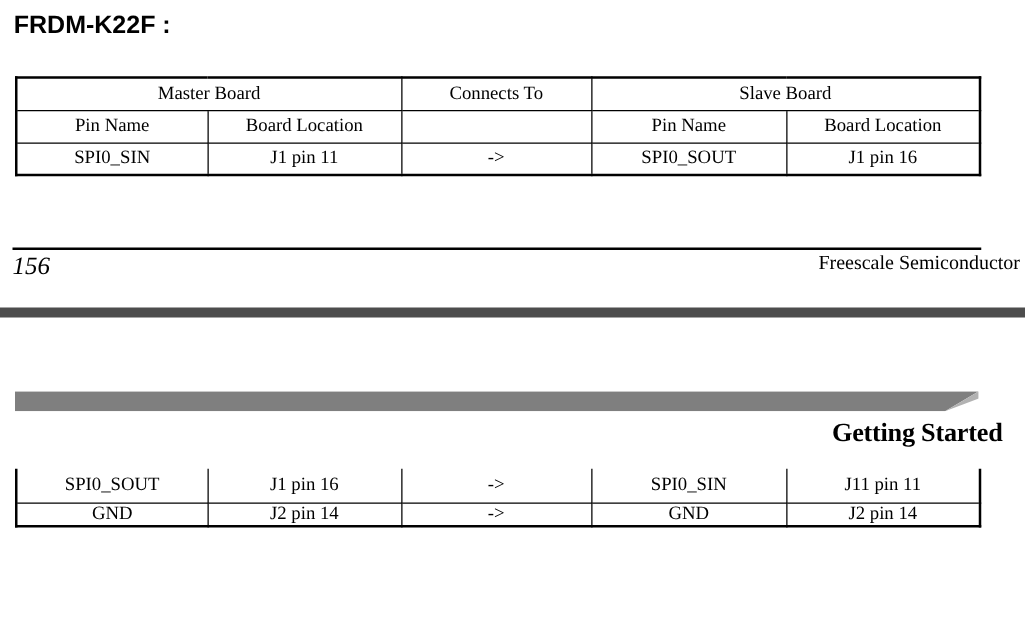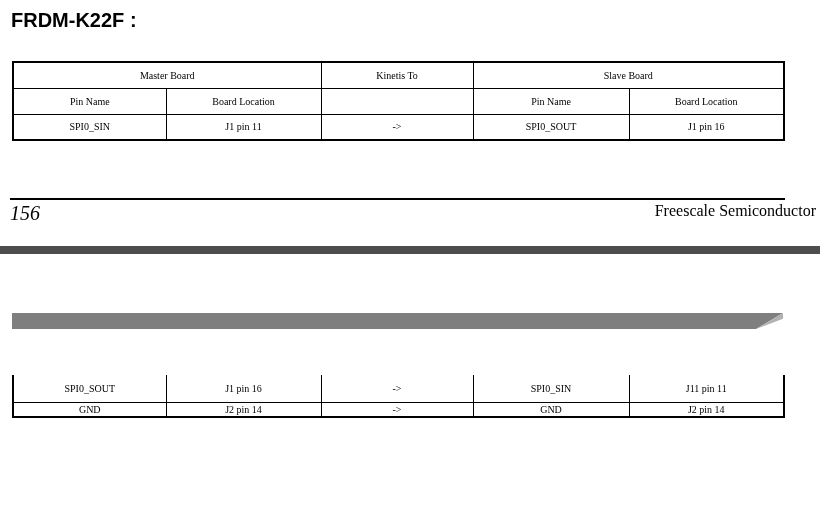--- a/index.html
+++ b/index.html
@@ -23,21 +23,21 @@
     letter-spacing:0px;
   }
 
   
   table.pin-table{
     border-collapse:collapse;
     table-layout:fixed;
     width:771px;
     left:12px;
     position:absolute;
-    font-size:10px;
+    font-size:15px;
     text-align:center;
   }
   table.pin-table td{
     border:1px solid #000;
     padding:0 2px;
     text-align:center;
     vertical-align:middle;
     overflow:hidden;
     white-space:nowrap;
   }
@@ -107,21 +107,21 @@
     <colgroup>
       <col style="width:153px">
         <col style="width:155px">
         <col style="width:152px">
         <col style="width:156px">
         <col style="width:155px">
     </colgroup>
     <tbody>
         <tr>
       <td colspan="2">Master Board</td>
-      <td>Kinetis To</td>
+      <td>Connects To</td>
       <td colspan="2">Slave Board</td>
     </tr>
     <tr>
       <td>Pin Name</td>
       <td>Board Location</td>
       <td></td>
       <td>Pin Name</td>
       <td>Board Location</td>
     </tr>
     <tr>
@@ -137,20 +137,21 @@
   <div class="abs footer-rule"></div>
   <div class="abs page-number">156</div>
   <div class="abs publisher">Freescale Semiconductor</div>
 
   <div class="abs page-break-bar" style="background: rgb(77, 77, 77);"></div>
 
   <div class="abs chapter-bar">
     <div class="chapter-bar-main" style="background: rgb(127, 127, 127);"></div>
     <div class="chapter-bar-bevel" style="background: rgb(178, 178, 178);"></div>
   </div>
+  <div class="abs chapter-title">Getting Started</div>
 
   <table class="pin-table" id="table2">
     <colgroup>
       <col style="width:153px">
         <col style="width:155px">
         <col style="width:152px">
         <col style="width:156px">
         <col style="width:155px">
     </colgroup>
     <tbody>

